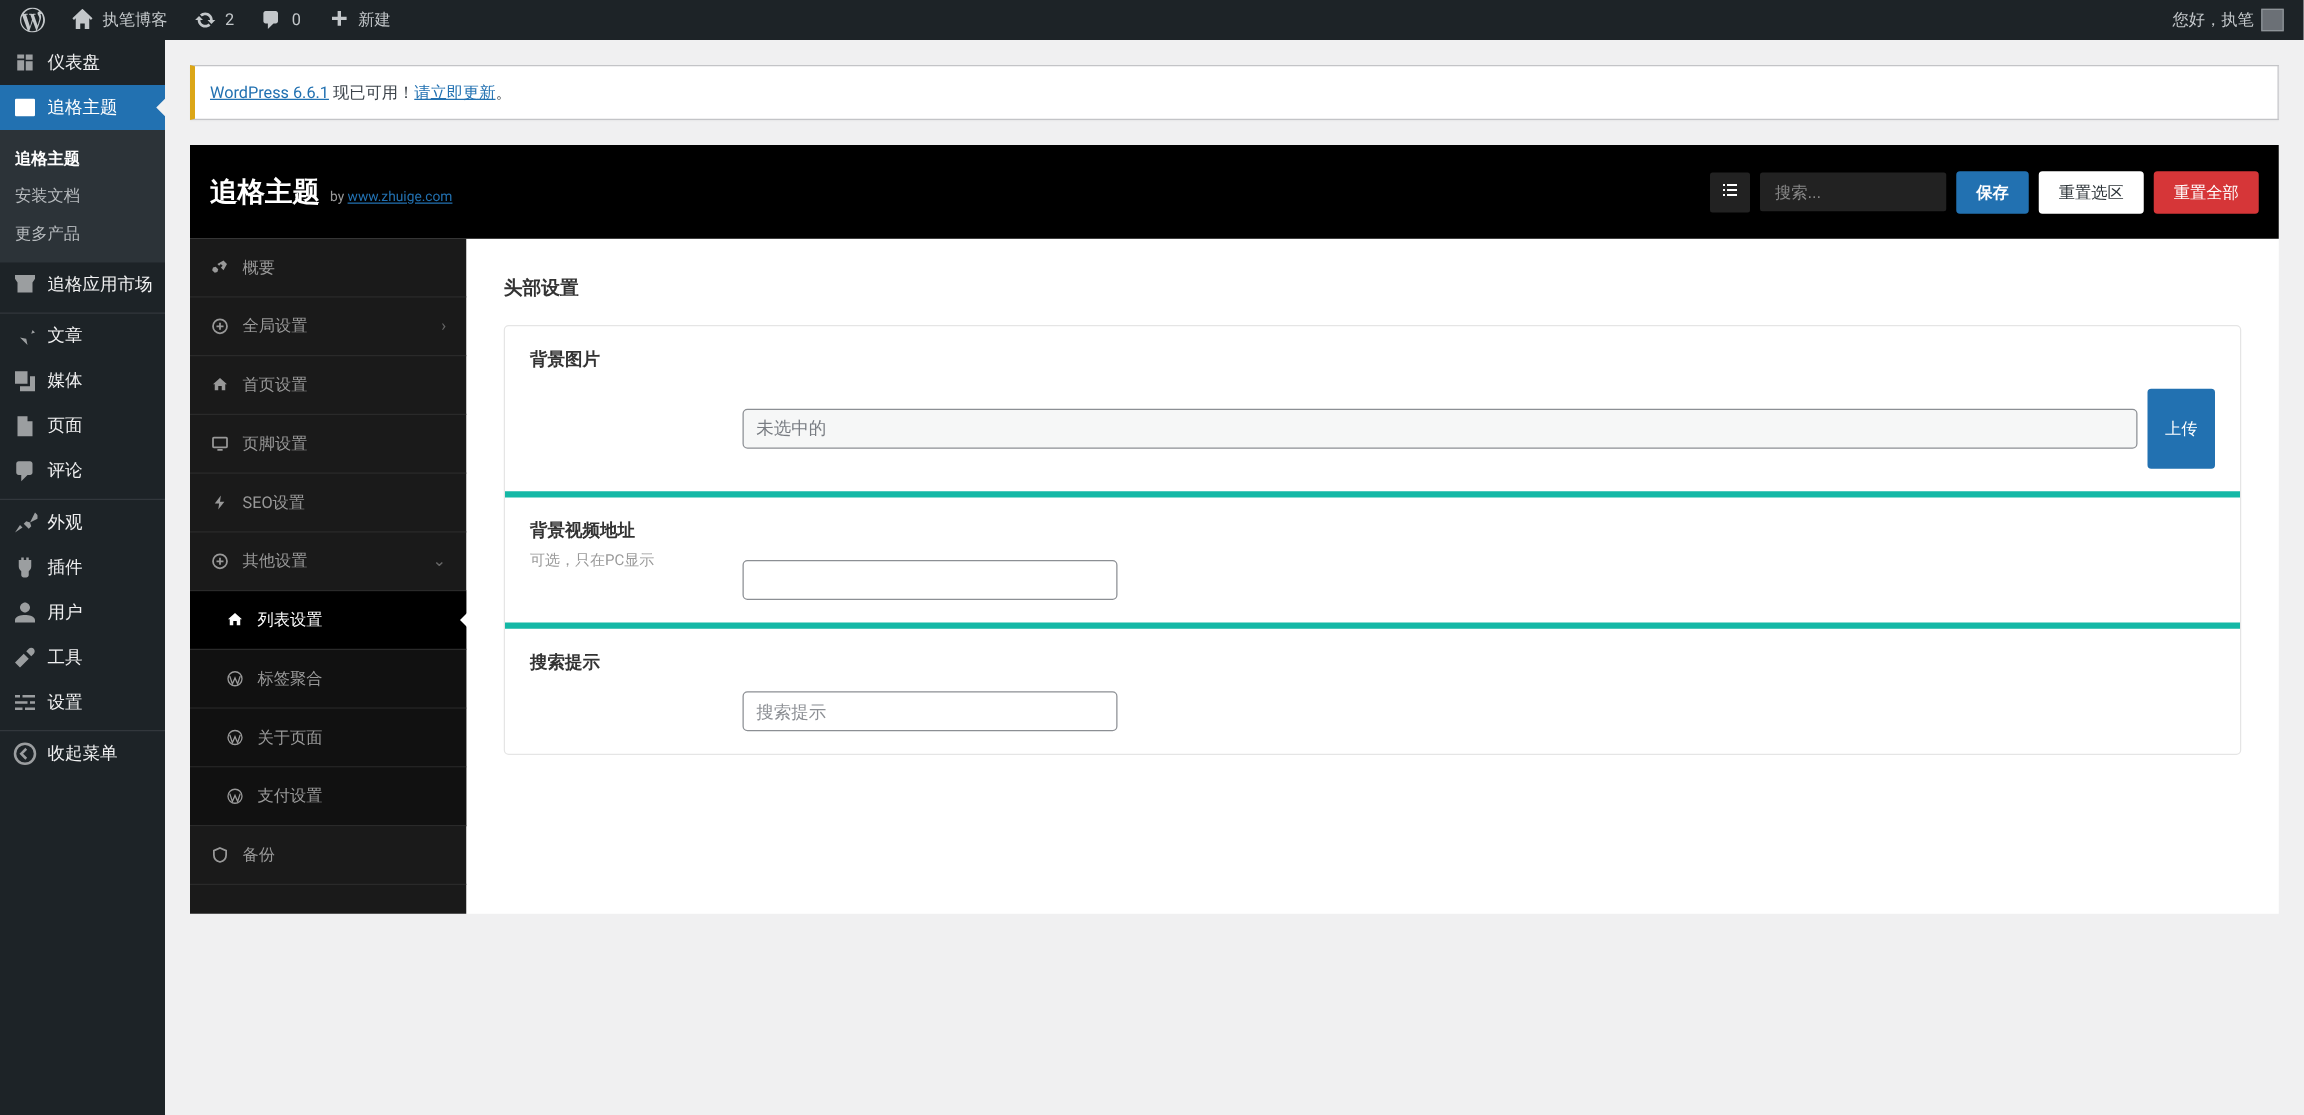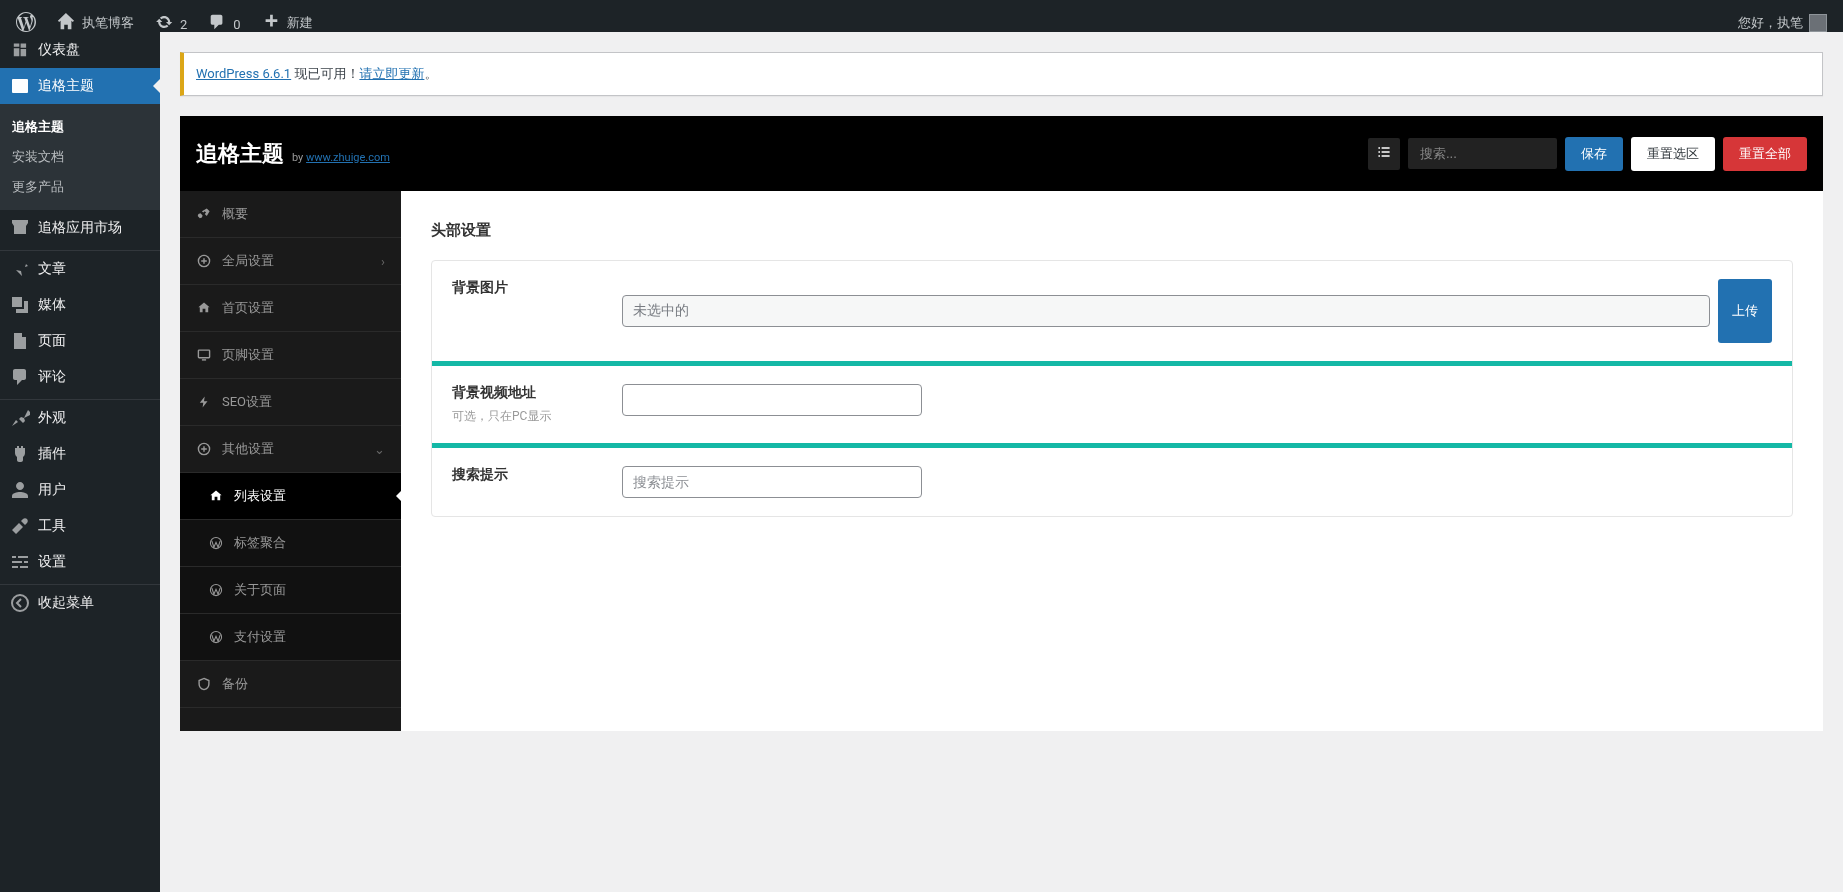--- a/index.html
+++ b/index.html
@@ -1,29 +1,29 @@
 <!DOCTYPE html>
 <html><head>
 <meta charset="utf-8">
 <style>
 * { margin: 0; padding: 0; box-sizing: border-box; }
 body { font-family: -apple-system, BlinkMacSystemFont, "Segoe UI", Roboto, sans-serif; font-size: 13px; background: #f1f1f1; color: #3c434a; overflow: hidden; }
 
 
 .admin-bar { height: 32px; background: #1d2327; color: #c3c7ca; display: flex; align-items: center; padding: 0 8px; font-size: 13px; justify-content: space-between; }
 .admin-bar-left, .admin-bar-right { display: flex; align-items: center; gap: 4px; }
-.ab-item { display: flex; align-items: flex-end; gap: 6px; padding: 0 8px; height: 32px; cursor: pointer; color: #c3c7ca; }
+.ab-item { display: flex; align-items: center; gap: 6px; padding: 0 8px; height: 32px; cursor: pointer; color: #c3c7ca; }
 .ab-icon { width: 20px; height: 20px; display: inline-flex; align-items: center; justify-content: center; }
 .avatar-box { width: 18px; height: 18px; background: #6b7076; border: 1px solid #8e9499; }
 
 
 .wrap-all { display: flex; height: calc(100vh - 32px); width: 100%; }
 
 
-.wp-sidebar { width: 160px; background: #1d2327; color: #f0f0f1; flex-shrink: 0; overflow-y: auto; }
+.wp-sidebar { width: 132px; background: #1d2327; color: #f0f0f1; flex-shrink: 0; overflow-y: auto; }
 .wp-menu-item { display: flex; align-items: center; gap: 8px; padding: 8px 10px; color: #f0f0f1; cursor: pointer; font-size: 14px; position: relative; }
 .wp-menu-item.current { background: #2271b1; color: #fff; }
 .wp-menu-item.current::after { content: ''; position: absolute; right: -1px; top: 50%; margin-top: -8px; border: 8px solid transparent; border-right-color: #f1f1f1; }
 .wp-menu-icon { width: 20px; height: 20px; display: inline-flex; align-items: center; justify-content: center; opacity: 0.6; }
 .wp-menu-item.current .wp-menu-icon { opacity: 1; }
 .wp-submenu { background: #2c3338; padding: 8px 0; }
 .wp-submenu-item { padding: 6px 12px; color: #b8bcbf; cursor: pointer; font-size: 13px; }
 .wp-submenu-item.current { color: #fff; font-weight: 600; }
 .wp-menu-sep { height: 5px; border-bottom: 1px solid #32373c; margin: 0; }
 
@@ -37,21 +37,21 @@
 .panel-header { background: #000; color: #fff; height: 75px; display: flex; align-items: center; justify-content: space-between; padding: 0 16px; }
 .panel-title-wrap { display: flex; align-items: baseline; gap: 8px; }
 .panel-title { font-size: 22px; font-weight: 600; }
 .panel-byline { font-size: 11px; color: #999; }
 .panel-byline a { color: #2271b1; text-decoration: underline; }
 .panel-header-right { display: flex; align-items: center; gap: 8px; }
 .menu-toggle-box { width: 32px; height: 32px; background: #222; display: flex; align-items: center; justify-content: center; cursor: pointer; border-radius: 2px; }
 .panel-search { background: #222; border: none; color: #7dd3fc; padding: 8px 12px; width: 149px; font-size: 13px; outline: none; border-radius: 2px; }
 .panel-search::placeholder { color: #888; }
 .btn { padding: 8px 16px; border: none; border-radius: 3px; font-size: 13px; cursor: pointer; color: #fff; font-weight: 500; }
-.btn-primary { background: #2271b1; }
+.btn-primary { background: #2271b1; font-weight: bold; }
 .btn-light { background: #fff; color: #2c3338; }
 .btn-danger { background: #d63638; }
 
 
 .panel-body { display: flex; min-height: 540px; }
 .panel-nav { width: 221px; background: #1a1a1a; flex-shrink: 0; }
 .pnav-item { display: flex; align-items: center; gap: 10px; padding: 14px 16px; color: #999; cursor: pointer; border-bottom: 1px solid #2a2a2a; font-size: 13px; position: relative; }
 .pnav-item.active { background: #000; color: #fff; }
 .pnav-item.active::after { content: ''; position: absolute; right: -1px; top: 50%; margin-top: -6px; border: 6px solid transparent; border-right-color: #fff; }
 .pnav-item.sub { padding-left: 28px; background: #111; }
@@ -61,21 +61,21 @@
 
 
 .panel-form { flex: 1; padding: 30px; }
 .section-title { font-size: 15px; font-weight: 700; color: #333; margin-bottom: 20px; }
 .form-box { border: 1px solid #e5e5e5; border-radius: 4px; padding: 0; }
 .form-row { display: flex; padding: 18px 20px; align-items: flex-start; gap: 20px; }
 .form-row + .form-row { border-top: 5px solid #14b8a6; }
 .form-label-col { width: 150px; flex-shrink: 0; }
 .form-label { font-size: 14px; font-weight: 700; color: #333; }
 .form-hint { font-size: 12px; color: #999; margin-top: 6px; }
-.form-control-col { flex: 1; display: flex; gap: 8px; align-items: center; }
+.form-control-col { flex: 1; display: flex; gap: 8px; align-items: center; margin-top: 32px; }
 .form-input { flex: 1; padding: 7px 10px; border: 1px solid #8c8f94; border-radius: 4px; background: #fff; font-size: 14px; color: #2c3338; }
 .form-input.readonly-like { background: #f6f7f7; color: #787c82; }
 .form-input::placeholder { color: #8c8f94; }
 .btn-upload { background: #2271b1; color: #fff; padding: 23px 14px; border: none; border-radius: 3px; font-size: 13px; cursor: pointer; }
 
 svg { fill: currentColor; }
 </style>
 </head>
 <body>
 

